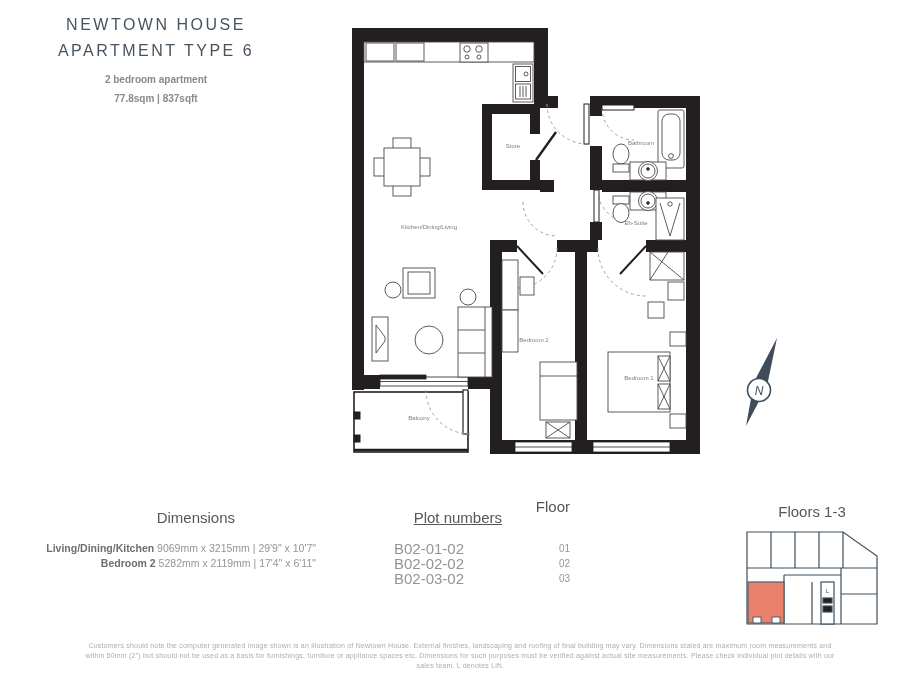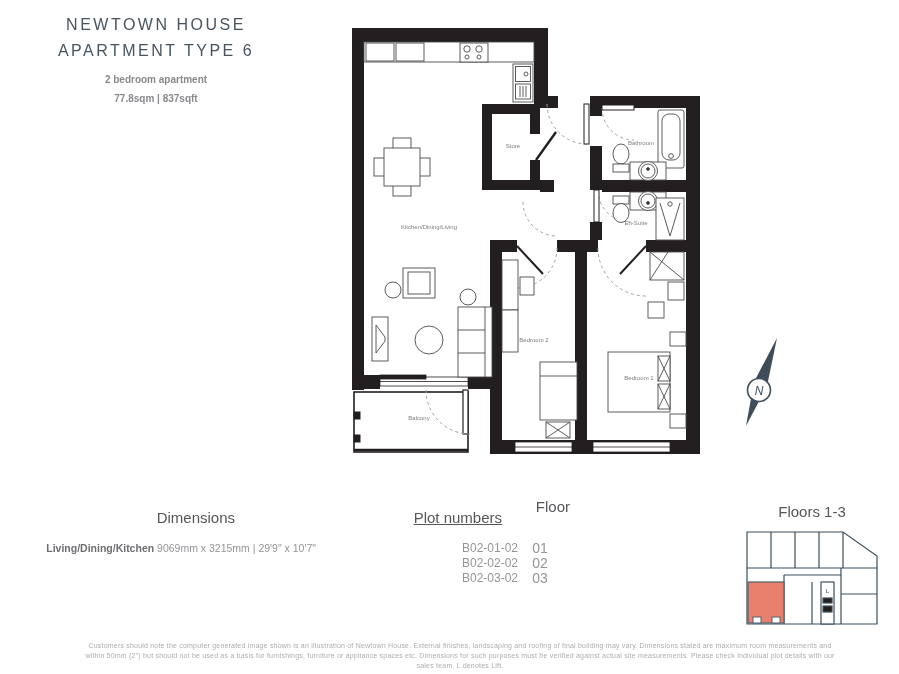--- a/index.html
+++ b/index.html
@@ -9,22 +9,22 @@
 
   
   .titleblock{left:26px;top:12px;width:260px;text-align:center;}
   .title{font-size:16px;font-weight:500;letter-spacing:2.5px;color:#47545f;line-height:26px;}
   .subtitle{margin-top:6px;font-size:10px;font-weight:bold;color:#87898c;line-height:19px;}
 
   
   .colhead{font-size:15px;color:#55565a;text-align:right;}
   .dimcol{left:0px;top:541px;width:316px;text-align:right;font-size:10.5px;color:#939598;line-height:15px;}
   .dimcol b{color:#6d6e71;}
-  .plotcol{left:406px;top:541px;width:112px;text-align:right;font-size:12px;color:#939598;line-height:15px;}
-  .floorcol{left:510px;top:541px;width:60px;text-align:center;font-size:14px;color:#939598;line-height:15px;}
+  .plotcol{left:394px;top:541px;width:112px;text-align:left;font-size:15px;color:#939598;line-height:15px;}
+  .floorcol{left:510px;top:541px;width:60px;text-align:right;font-size:10px;color:#939598;line-height:15px;}
 
   .keyplanwrap{left:737px;top:503px;width:150px;text-align:center;}
   .keyplantitle{font-size:15px;color:#55565a;margin-bottom:4px;text-align:center;}
 
   .disclaimer{left:85px;top:634px;width:750px;text-align:center;
               font-size:7px;line-height:10px;color:#abadb0;letter-spacing:0.2px;}
 
   svg text{font-family:"Liberation Sans",sans-serif;}
   .roomlabel{font-size:6px;fill:#7b7d80;}
 </style>
@@ -239,20 +239,21 @@
     <circle cx="39" cy="60" r="11.5" fill="#ffffff" stroke="#3e4d59" stroke-width="1.6"></circle>
     <text x="39" y="64.5" text-anchor="middle" font-size="12" font-style="italic" font-family="Liberation Serif, serif" fill="#3e4d59">N</text>
   </svg>
 
   <div class="abs colhead" style="left:80px;top:509px;width:155px;">Dimensions</div>
   <div class="abs colhead" style="left:390px;top:509px;width:112px;text-decoration:underline;">Plot numbers</div>
   <div class="abs colhead" style="left:510px;top:498px;width:60px;">Floor</div>
 
   <div class="abs dimcol">
     <div><b>Living/Dining/Kitchen</b> <span>9069mm x 3215mm | 29'9" x 10'7"</span></div>
+    <div><b>Bedroom 2</b> <span>5282mm x 2119mm | 17'4" x 6'11"</span></div>
   </div>
 
   <div class="abs plotcol">
     <div>B02-01-02</div>
     <div>B02-02-02</div>
     <div>B02-03-02</div>
   </div>
 
   <div class="abs floorcol">
     <div>01</div>

